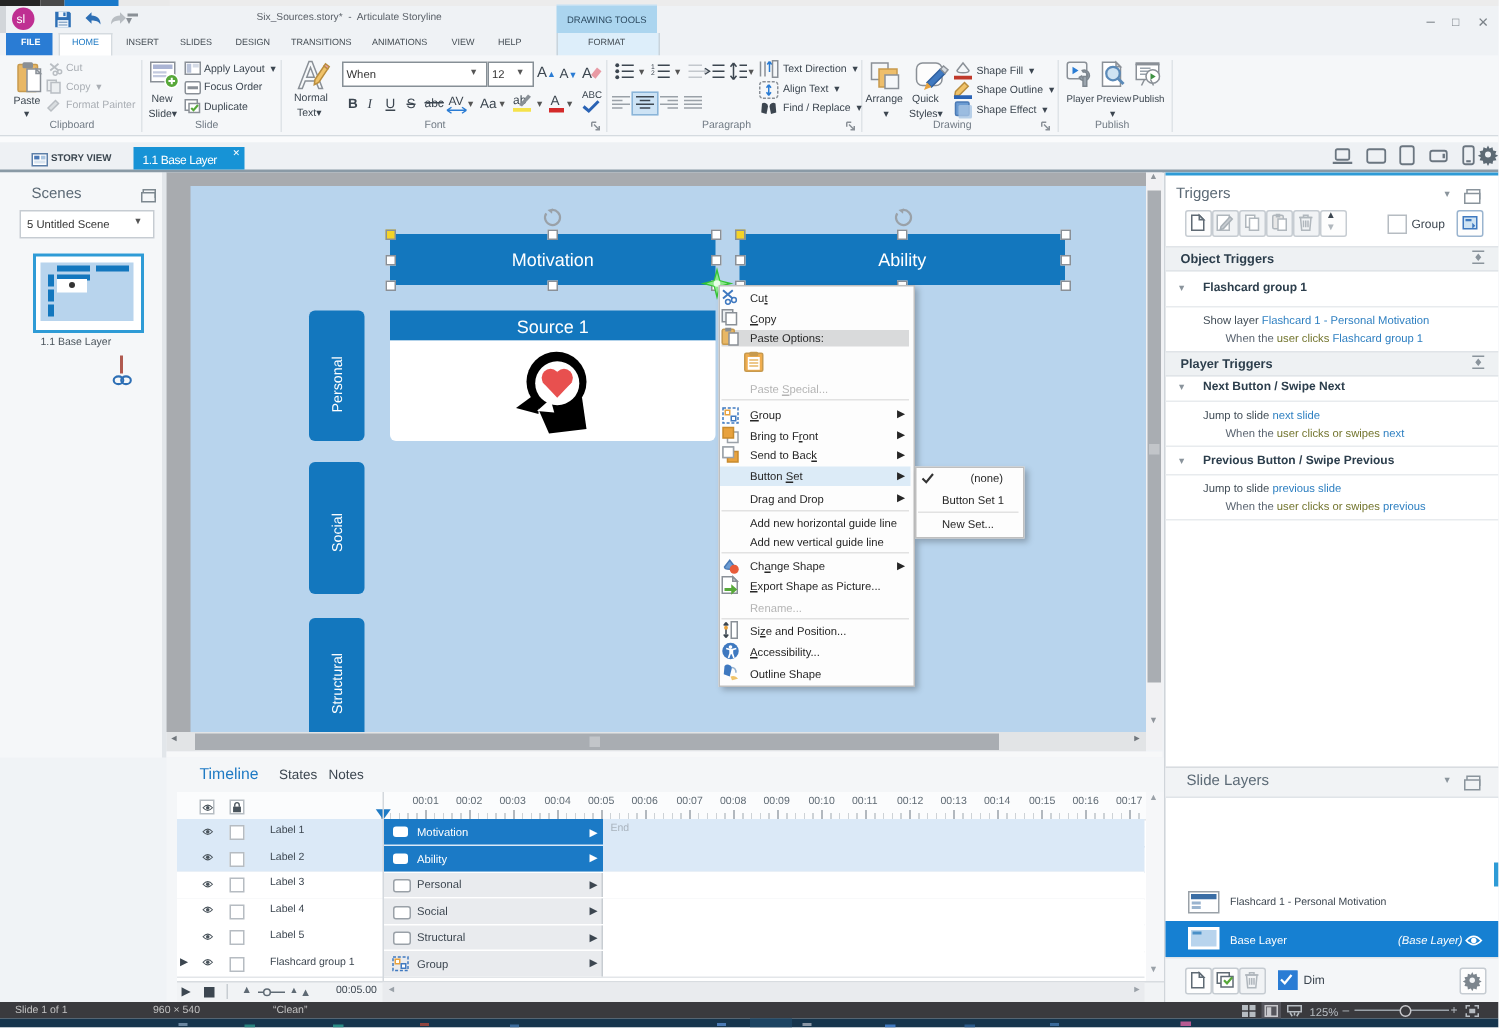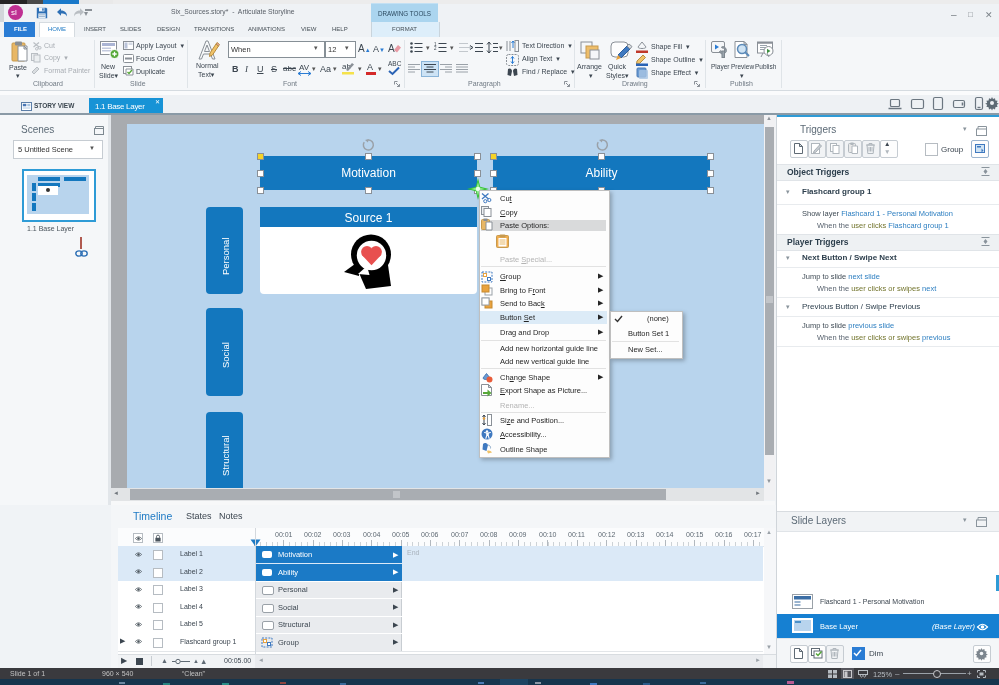--- a/index.html
+++ b/index.html
@@ -719,21 +719,21 @@
 
 <div class="ab" style="left:764px;top:528px;width:12px;height:126px;background:#f6f7f9;"></div>
 <div class="tx" style="left:766px;top:529px;font-size:6px;color:#9aa1a8;">▲</div>
 <div class="tx" style="left:766px;top:644px;font-size:6px;color:#9aa1a8;">▼</div>
 </div>
 
 <div id="right-panel">
 <div class="ab" style="left:777px;top:115px;width:222px;height:553px;background:#fff;"></div>
 <div class="ab" style="left:776px;top:115px;width:1px;height:553px;background:#d0d5da;"></div>
 <div class="ab" style="left:777px;top:115px;width:222px;height:2px;background:#2e9bd6;"></div>
-<div class="tx" style="left:800px;top:124px;font-size:10px;color:#5c6a76;">Triggers</div>
+<div class="tx" style="left:784px;top:124px;font-size:10px;color:#5c6a76;">Triggers</div>
 <div class="tx" style="left:963px;top:125px;font-size:7px;color:#8a949c;">▾</div>
 <svg class="ab" style="left:976px;top:126px;" width="11" height="10" viewBox="0 0 11 10">
         <rect x="0.5" y="3" width="10" height="6.5" fill="none" stroke="#8a949c"></rect>
         <path d="M2 3 V0.5 H10.5 V7" fill="none" stroke="#8a949c"></path>
       </svg>
 
 <div class="tb" style="left:790px;top:140px;"></div>
 <svg class="ab" style="left:794px;top:143px;" width="9" height="11" viewBox="0 0 9 11">
         <path d="M0.5 0.5 h5 l3 3 v7 h-8 z" fill="#fff" stroke="#5f6a74"></path>
         <path d="M5.5 0.5 l3 3 h-3 z" fill="#d8dde2" stroke="#5f6a74"></path>
@@ -789,21 +789,21 @@
         <path d="M0.5 0.5 h8 M0.5 8.5 h8" stroke="#8a949c"></path>
         <path d="M4.5 2 l2 2.5 h-4 z M4.5 7 l-2 -2.5 h4 z" fill="#8a949c"></path>
       </svg>
 <div class="tx" style="left:786px;top:254px;font-size:7px;color:#8a949c;">▾</div>
 <div class="tx" style="left:802px;top:253px;font-size:8px;font-weight:bold;color:#2c3e4c;">Next Button / Swipe Next</div>
 <div class="ab" style="left:777px;top:267px;width:222px;height:1px;background:#e8ebee;"></div>
 <div class="tx" style="left:802px;top:272px;font-size:7.5px;color:#404c56;">Jump to slide <span style="color:#2d7fc1;">next slide</span></div>
 <div class="tx" style="left:817px;top:284px;font-size:7.5px;color:#5a6470;">When the <span style="color:#73752e;">user clicks or swipes</span> <span style="color:#2d7fc1;">next</span></div>
 <div class="ab" style="left:777px;top:297px;width:222px;height:1px;background:#e8ebee;"></div>
 <div class="tx" style="left:786px;top:303px;font-size:7px;color:#8a949c;">▾</div>
-<div class="tx" style="left:802px;top:302px;font-size:8px;font-weight:normal;color:#2c3e4c;">Previous Button / Swipe Previous</div>
+<div class="tx" style="left:802px;top:302px;font-size:8px;font-weight:bold;color:#2c3e4c;">Previous Button / Swipe Previous</div>
 <div class="ab" style="left:777px;top:316px;width:222px;height:1px;background:#e8ebee;"></div>
 <div class="tx" style="left:802px;top:321px;font-size:7.5px;color:#404c56;">Jump to slide <span style="color:#2d7fc1;">previous slide</span></div>
 <div class="tx" style="left:817px;top:333px;font-size:7.5px;color:#5a6470;">When the <span style="color:#73752e;">user clicks or swipes</span> <span style="color:#2d7fc1;">previous</span></div>
 <div class="ab" style="left:777px;top:346px;width:222px;height:1px;background:#e8ebee;"></div>
 
 <div class="ab" style="left:777px;top:511px;width:222px;height:20px;background:#f1f3f5;border-top:1px solid #d8dce0;"></div>
 <div class="tx" style="left:791px;top:515px;font-size:10px;color:#5c6a76;">Slide Layers</div>
 <div class="tx" style="left:963px;top:516px;font-size:7px;color:#8a949c;">▾</div>
 <svg class="ab" style="left:976px;top:517px;" width="11" height="10" viewBox="0 0 11 10">
         <rect x="0.5" y="3" width="10" height="6.5" fill="none" stroke="#8a949c"></rect>

